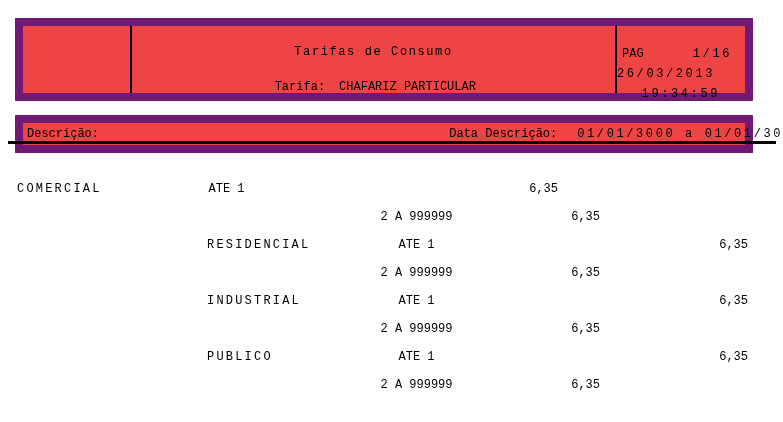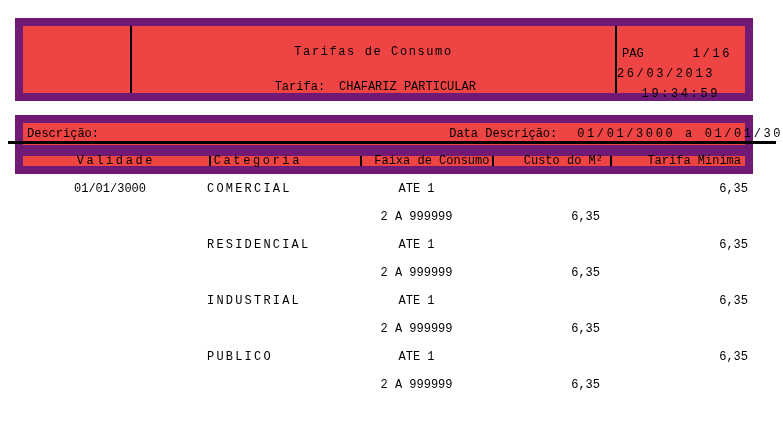--- a/index.html
+++ b/index.html
@@ -83,31 +83,23 @@
 
   <div class="box desc-box">
     <span class="desc-label">Descrição:</span>
     <span class="vig-group">
       <span>Data Descrição:</span><span class="val wide">01/01/3000 a 01/01/3000</span>
     </span>
   </div>
 
   <div class="thick-rule"></div>
 
-  <div class="box colhead-box">
-    <div class="hc c-validade wide">Validade</div>
-    <div class="hc c-categoria wide">Categoria</div>
-    <div class="hc c-faixa">Faixa de Consumo</div>
-    <div class="hc c-custo">Custo do M²</div>
-    <div class="hc c-tarifa">Tarifa Mínima</div>
-  </div>
 
   <div class="rows">
     <div class="row">
-      <div class="c c-validade">01/01/3000</div>
       <div class="c c-categoria">COMERCIAL</div>
       <div class="c c-faixa">ATE 1</div>
       <div class="c c-custo"></div>
       <div class="c c-tarifa">6,35</div>
     </div>
 
     <div class="row">
       <div class="c c-validade"></div>
       <div class="c c-categoria"></div>
       <div class="c c-faixa">2 A 999999</div>

